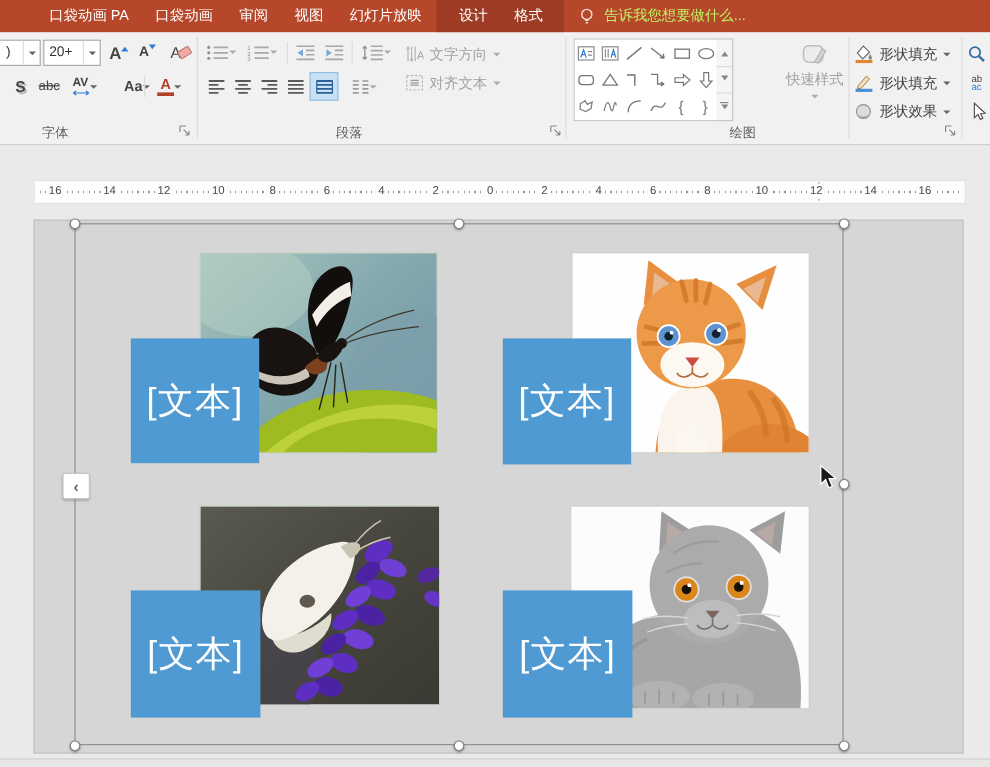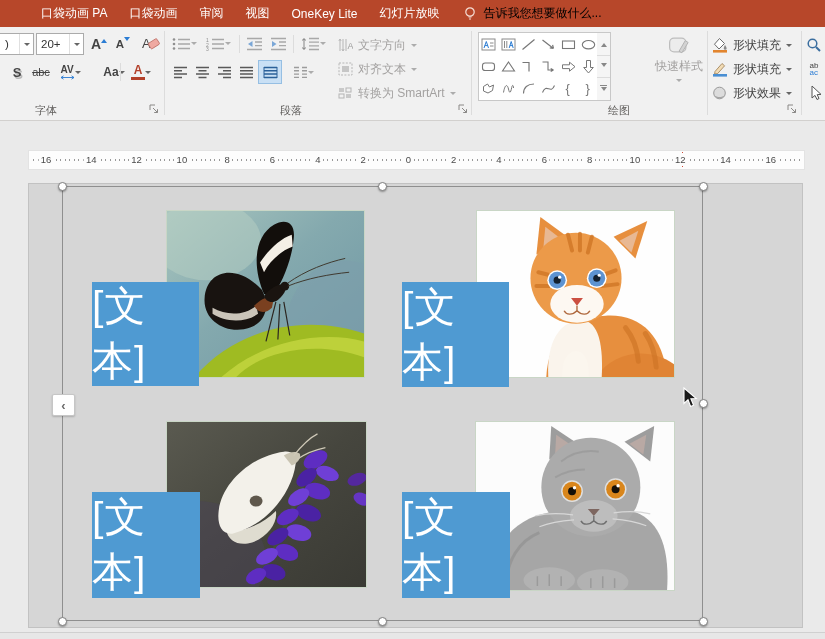--- a/index.html
+++ b/index.html
@@ -3,21 +3,21 @@
 <meta charset="utf-8">
 <style>
   html,body{margin:0;padding:0;background:#eaeaea;}
   #screen{position:relative;width:825px;height:639px;overflow:hidden;background:#eaeaea;
           font-family:"Liberation Sans","DejaVu Sans",sans-serif;-webkit-font-smoothing:antialiased;}
   .abs{position:absolute;}
   
   #titlebar{left:0;top:0;width:825px;height:27px;background:#b7472a;display:flex;align-items:stretch;color:#fff;font-size:12px;}
   .tab{display:flex;align-items:center;padding:0 11px;white-space:nowrap;cursor:default;}
   #ctxtabs{display:flex;background:#9e3b24;padding:0 7px;margin-left:2px;}
-  #tellme{display:flex;align-items:center;gap:7px;padding:0 12px;color:#000000;white-space:nowrap;}
+  #tellme{display:flex;align-items:center;gap:7px;padding:0 12px;color:#bef264;white-space:nowrap;}
   
   #ribbon{left:0;top:27px;width:825px;height:93px;background:#f1f1f1;border-bottom:1px solid #d2d0ce;}
   .vdiv{position:absolute;top:4px;height:84px;width:1px;background:#dcdcdc;}
   .sdiv{position:absolute;width:1px;background:#dcdcdc;}
   .glabel{position:absolute;top:76px;font-size:11px;color:#605e5c;white-space:nowrap;}
   .ib{position:absolute;display:flex;align-items:center;justify-content:center;color:#444;}
   .combo{position:absolute;background:#fff;border:1px solid #ababab;height:20px;display:flex;align-items:center;font-size:11.5px;color:#333;}
   .combo .arr{margin-left:auto;width:13px;height:100%;display:flex;align-items:center;justify-content:center;border-left:1px solid #e0e0e0;}
   .dd{display:inline-block;width:0;height:0;border:3.2px solid transparent;border-top:3.8px solid #666;margin-top:3px;}
   .dd.dis{border-top-color:#acacac;}
@@ -38,21 +38,21 @@
   
   #ruler{left:28px;top:150px;width:775px;height:18px;background:#fdfdfd;border:1px solid #e3e3e3;}
   #ticks{position:absolute;left:4px;right:4px;top:8px;height:2px;
          background:repeating-linear-gradient(to right,#9a9a9a 0 1px,transparent 1px 4.53px);}
   .rnum{position:absolute;top:2px;transform:translateX(-50%);font-size:9.5px;line-height:13px;color:#4a4a4a;background:#fdfdfd;padding:0 2px;}
   #rulermark{position:absolute;left:653px;top:1px;width:1px;height:15px;background:#cf4a35;}
   
   #slide{left:28px;top:183px;width:775px;height:445px;background:#d6d6d6;border:1px solid #c2c2c2;box-sizing:border-box;}
   .img{position:absolute;border:1px solid #c9d6c6;box-sizing:border-box;}
   .img svg{display:block;width:100%;height:100%;}
-  .txtbox{position:absolute;background:#4f9ad2;color:#fff;display:flex;align-items:center;justify-content:center;font-size:41px;letter-spacing:1px;}
+  .txtbox{position:absolute;background:#4f9ad2;color:#fff;display:flex;align-items:center;justify-content:center;font-size:30px;letter-spacing:1px;margin-left:17px;}
   #selrect{left:62px;top:186px;width:641px;height:435px;border:1px solid #8f8f8f;box-sizing:border-box;pointer-events:none;}
   .handle{position:absolute;width:9px;height:9px;border-radius:50%;background:#fff;border:1px solid #7f7f7f;box-shadow:0 1px 2px rgba(0,0,0,.35);box-sizing:border-box;}
   #collapsebtn{left:52px;top:394px;width:21px;height:20px;background:#fff;border:1px solid #c6c6c6;border-radius:2px;
                display:flex;align-items:center;justify-content:center;color:#6a6a6a;font-size:13px;font-weight:bold;box-shadow:0 1px 2px rgba(0,0,0,.2);}
   #statusbar{left:0;top:632px;width:825px;height:7px;background:#e7e7e7;border-top:1px solid #d0d0d0;}
   .icontxt{font-weight:bold;color:#444;}
 </style>
 </head>
 <body>
 
@@ -66,25 +66,30 @@
     <div class="tab">
         <span>口袋动画</span>
       </div>
     <div class="tab">
         <span>审阅</span>
       </div>
     <div class="tab">
         <span>视图</span>
       </div>
     <div class="tab">
-        <span>OneKey Lite</span>
-      </div>
-    <div class="tab">
         <span>幻灯片放映</span>
       </div>
+    <div id="ctxtabs">
+      <div class="tab">
+          <span>设计</span>
+        </div>
+      <div class="tab">
+          <span>格式</span>
+        </div>
+    </div>
     <div id="tellme">
       <svg width="14" height="15" viewBox="0 0 14 15">
         <circle cx="7" cy="6" r="4.2" fill="none" stroke="#f6ddd5" stroke-width="1.2"></circle>
         <path d="M5.5,11 H8.5 M6,13 H8" stroke="#f6ddd5" stroke-width="1.2" fill="none"></path>
       </svg>
       <span>告诉我您想要做什么...</span>
     </div>
   </div>
 
   <div id="ribbon" class="abs">
@@ -232,30 +237,20 @@
       </svg>
       <span>文字方向</span>
       <span class="dd dis"></span>
     </div>
     <div class="trow" style="top:33px">
       <svg width="15" height="14" viewBox="0 0 15 14">
         <rect x="1" y="1" width="13" height="12" fill="none" stroke="#b5b5b5" stroke-dasharray="2 1.4"></rect>
         <path d="M4,5 H11 M4,7 H11 M4,9 H11" stroke="#9c9c9c" stroke-width="1.1"></path>
       </svg>
       <span>对齐文本</span>
-      <span class="dd dis"></span>
-    </div>
-    <div class="trow" style="top:57px">
-      <svg width="15" height="14" viewBox="0 0 15 14">
-        <rect x="1" y="2" width="5" height="4" fill="#c9c9c9"></rect>
-          <rect x="8" y="2" width="5" height="4" fill="none" stroke="#b5b5b5"></rect>
-        <rect x="1" y="8" width="5" height="4" fill="none" stroke="#b5b5b5"></rect>
-          <rect x="8" y="8" width="5" height="4" fill="#c9c9c9"></rect>
-      </svg>
-      <span>转换为 SmartArt</span>
       <span class="dd dis"></span>
     </div>
     <svg class="launcher" style="left:457px" viewBox="0 0 11 11">
       <path d="M2,2 H7 M2,2 V7" stroke="#8a8886" fill="none"></path>
         <path d="M5,5 L9.5,9.5 M9.5,9.5 H6.2 M9.5,9.5 V6.2" stroke="#8a8886" fill="none"></path>
     </svg>
     <div class="vdiv" style="left:471px"></div>
 
     <div id="gallery">
       <svg width="17" height="15" viewBox="0 0 16 15">

